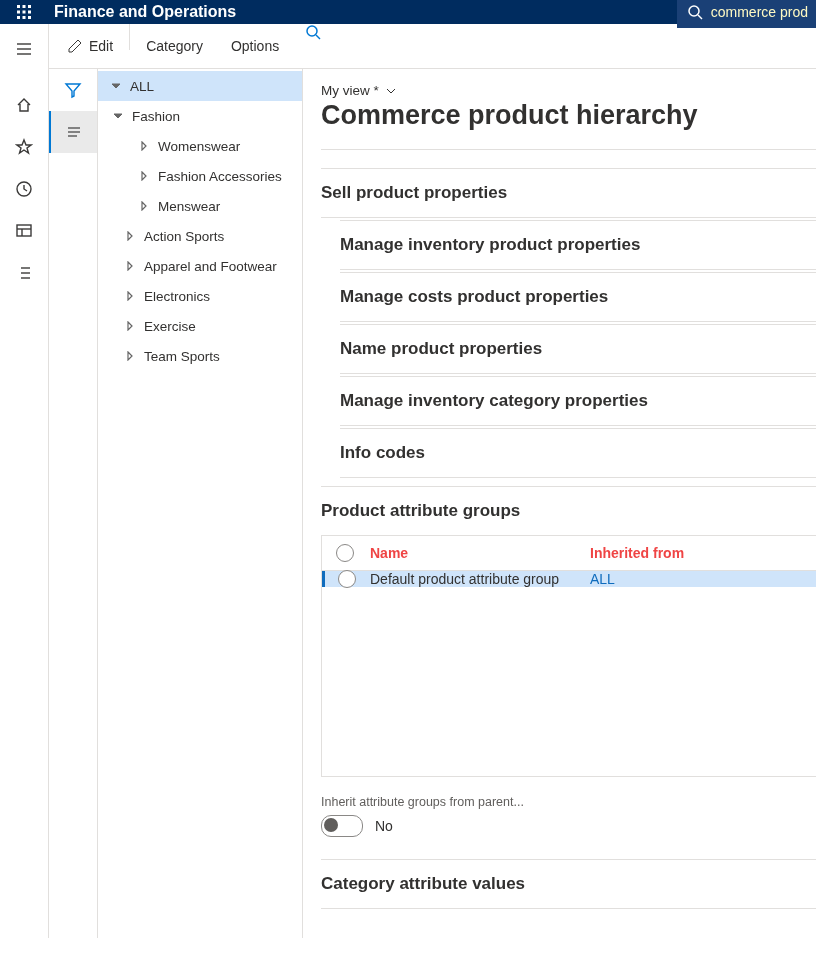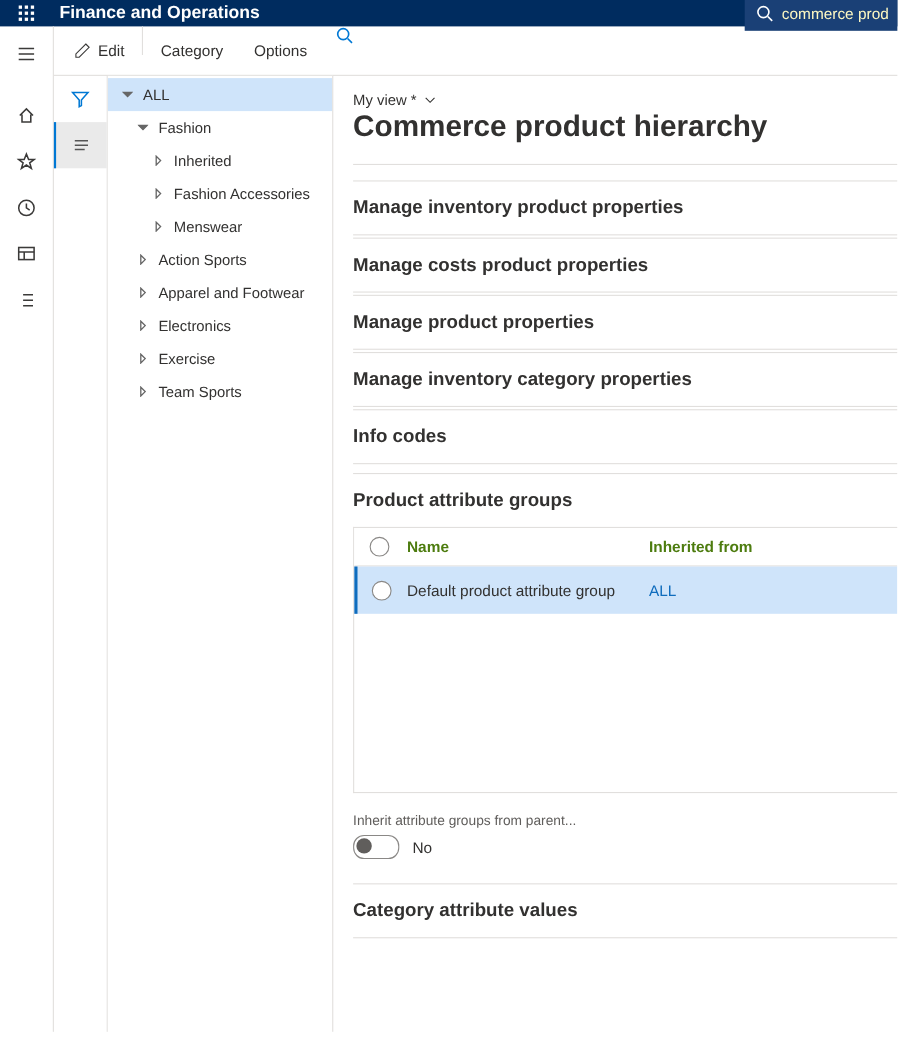--- a/index.html
+++ b/index.html
@@ -198,21 +198,21 @@
     padding: 14px 0 14px 0;
     font-size: 17px;
     font-weight: 600;
     margin-top: 8px;
     cursor:pointer;
     padding-left: 0;
     margin-left:0;
     padding-left: 0;
   }
   .section-head + .section-head,
-  .section-head.stacked { margin-top: 2px; }
+  .section-head.stacked { margin-top: 2px; margin-left: 19px; }
   .section-open {
     border-top: 1px solid #e1dfdd;
     padding-top: 14px;
     margin-top: 8px;
   }
   .section-open .shead {
     font-size: 17px;
     font-weight: 600;
     margin-bottom: 14px;
   }
@@ -232,31 +232,31 @@
     border-right: none;
     height: 240px;
     overflow:auto;
     position:relative;
   }
   .grid-header {
     display:flex;
     align-items:center;
     height: 34px;
     border-bottom: 1px solid #e1dfdd;
-    color:#4d7c0f;
+    color:#ef4444;
     font-weight:600;
     background:#fff;
   }
   .gcell-sel { width:46px; display:flex; align-items:center; justify-content:center;}
   .gcell-name { width:218px; padding-left:2px; }
   .gcell-inh { flex:1; padding-left:2px; }
   .grid-row {
     display:flex;
     align-items:center;
-    height: 43px;
+    height: 16px;
   }
   .grid-row.selected {
     background:#cfe4fa;
     border-left: 3px solid #0f6cbd;
     box-sizing:border-box;
   }
   .grid-row .link { color:#0f6cbd; cursor:pointer;}
   .radio {
     width:16px;height:16px;border:1.5px solid #8a8886;border-radius:50%;
     background:#fff;
@@ -391,35 +391,35 @@
 
       <div class="tree-col">
         <div class="tree-node selected" style="padding-left:10px">
           <span class="twist">
               <svg width="10" height="10" viewBox="0 0 10 10">
                 <path d="M1 3 L5 7 L9 3 Z"></path>
               </svg>
             </span>
           <span class="tree-label">ALL</span>
         </div>
-        <div class="tree-node" style="padding-left:24px">
+        <div class="tree-node" style="padding-left:12px">
           <span class="twist">
               <svg width="10" height="10" viewBox="0 0 10 10">
                 <path d="M1 3 L5 7 L9 3 Z"></path>
               </svg>
             </span>
           <span class="tree-label">Fashion</span>
         </div>
         <div class="tree-node" style="padding-left:38px">
           <span class="twist">
               <svg width="10" height="10" viewBox="0 0 10 10">
                 <path d="M3 1 L7 5 L3 9 Z" fill="none" stroke-width="1.2"></path>
               </svg>
             </span>
-          <span class="tree-label">Inherited</span>
+          <span class="tree-label">Womenswear</span>
         </div>
         <div class="tree-node" style="padding-left:38px">
           <span class="twist">
               <svg width="10" height="10" viewBox="0 0 10 10">
                 <path d="M3 1 L7 5 L3 9 Z" fill="none" stroke-width="1.2"></path>
               </svg>
             </span>
           <span class="tree-label">Fashion Accessories</span>
         </div>
         <div class="tree-node" style="padding-left:38px">
@@ -477,23 +477,24 @@
           <div class="view-picker">
             <span>My view *</span>
             <svg width="12" height="12" viewBox="0 0 12 12">
                 <path d="M2 4 L6 8 L10 4"></path>
               </svg>
           </div>
           <h1 class="page-h1">Commerce product hierarchy</h1>
 
           <div style="border-top:1px solid #e1dfdd; height:10px; margin-bottom:4px;"></div>
 
+          <div class="section-head">Sell product properties</div>
           <div class="section-head stacked">Manage inventory product properties</div>
           <div class="section-head stacked">Manage costs product properties</div>
-          <div class="section-head stacked">Manage product properties</div>
+          <div class="section-head stacked">Name product properties</div>
           <div class="section-head stacked">Manage inventory category properties</div>
           <div class="section-head stacked">Info codes</div>
 
           <div class="section-open">
             <div class="shead">Product attribute groups</div>
 
 
             <div class="grid">
               <div class="grid-header">
                 <div class="gcell-sel">

